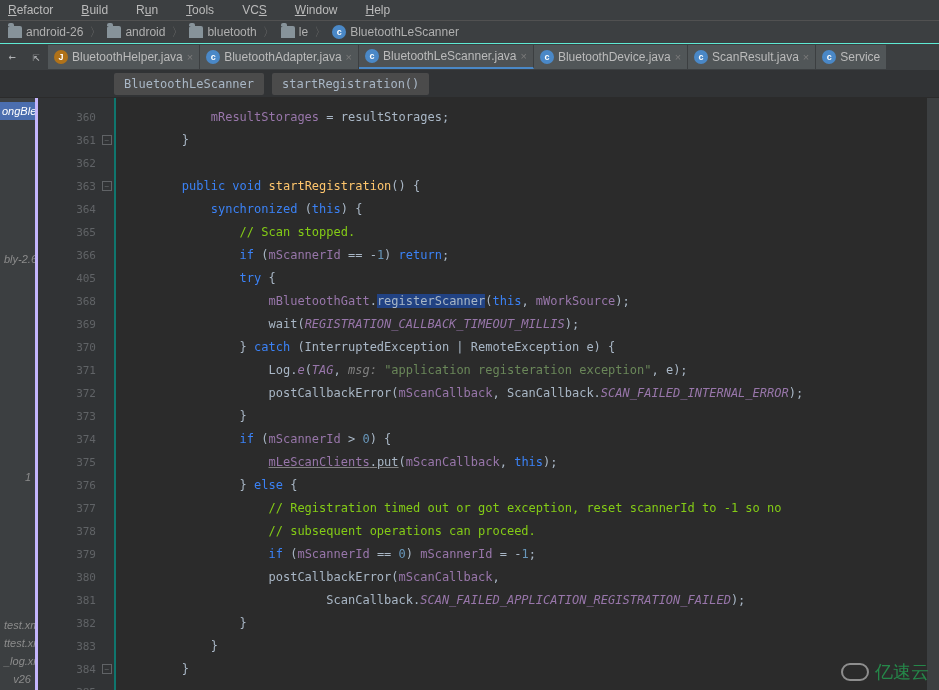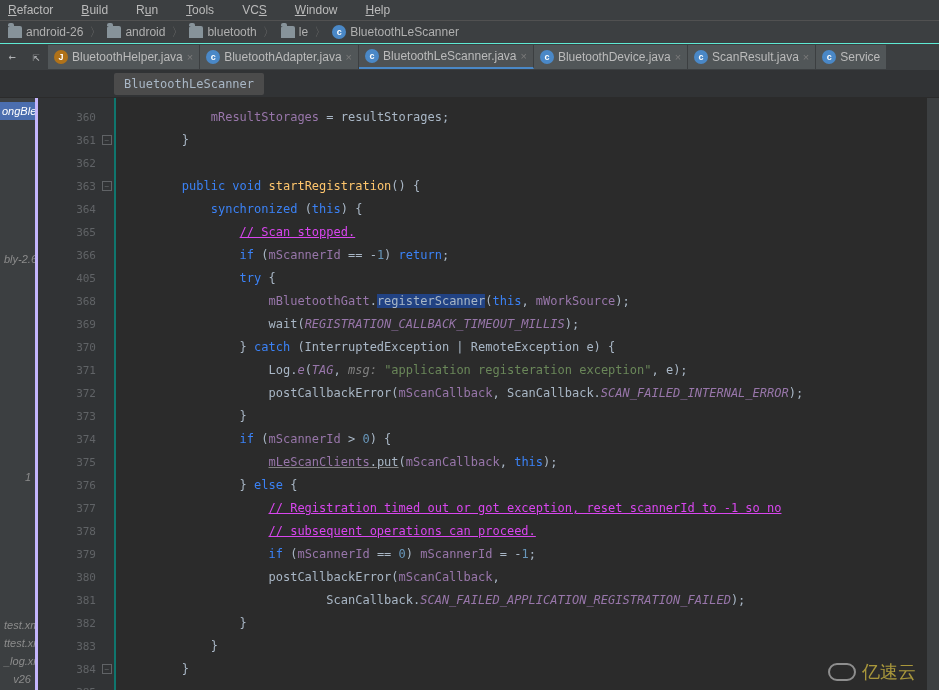--- a/index.html
+++ b/index.html
@@ -139,32 +139,32 @@
   background: #2B2B2B;
   padding-top: 8px;
   overflow: hidden;
   white-space: pre;
 }
 .code .line { height: 23px; line-height: 23px; padding-left: 8px; }
 .kw { color: #3b82f6; }
 .meth { color: #FFC66D; }
 .str { color: #6A8759; }
 .num { color: #6897BB; }
-.com { color: #d946ef; text-decoration: underline; }
+.com { color: #84cc16; }
 .field { color: #9876AA; }
 .staticf { color: #9876AA; font-style: italic; }
 .ann { color: #808080; font-style: italic; }
 .sel { background: #214283; }
 .und { text-decoration: underline; text-decoration-color: #808080; }
 .scroll { width: 12px; background: #3C3F41; }
 .watermark {
   position: absolute;
-  right: 23px;
+  right: 10px;
   bottom: 6px;
-  color: #fde047;
+  color: #22c55e;
   font-family: sans-serif;
   font-size: 18px;
   opacity: 0.6;
   display: flex;
   align-items: center;
   gap: 6px;
 }
 .watermark .cloud {
   width: 28px;
   height: 18px;
@@ -258,20 +258,21 @@
       </div>
       <div class="tab">
         <span class="j-icon">c</span>
         <span>Service</span>
       </div>
     </div>
 </div>
 
 <div class="breadcrumb-bar">
   <span class="bc-item">BluetoothLeScanner</span>
+  <span class="bc-item">startRegistration()</span>
 </div>
 
 <div class="editor-area">
   <div class="project-pane">
     <div class="item top">ongBle</div>
     <div style="height:130px;"></div>
     <div class="item">bly-2.6</div>
     <div style="height:200px;"></div>
     <div class="item">1</div>
     <div style="height:130px;"></div>

